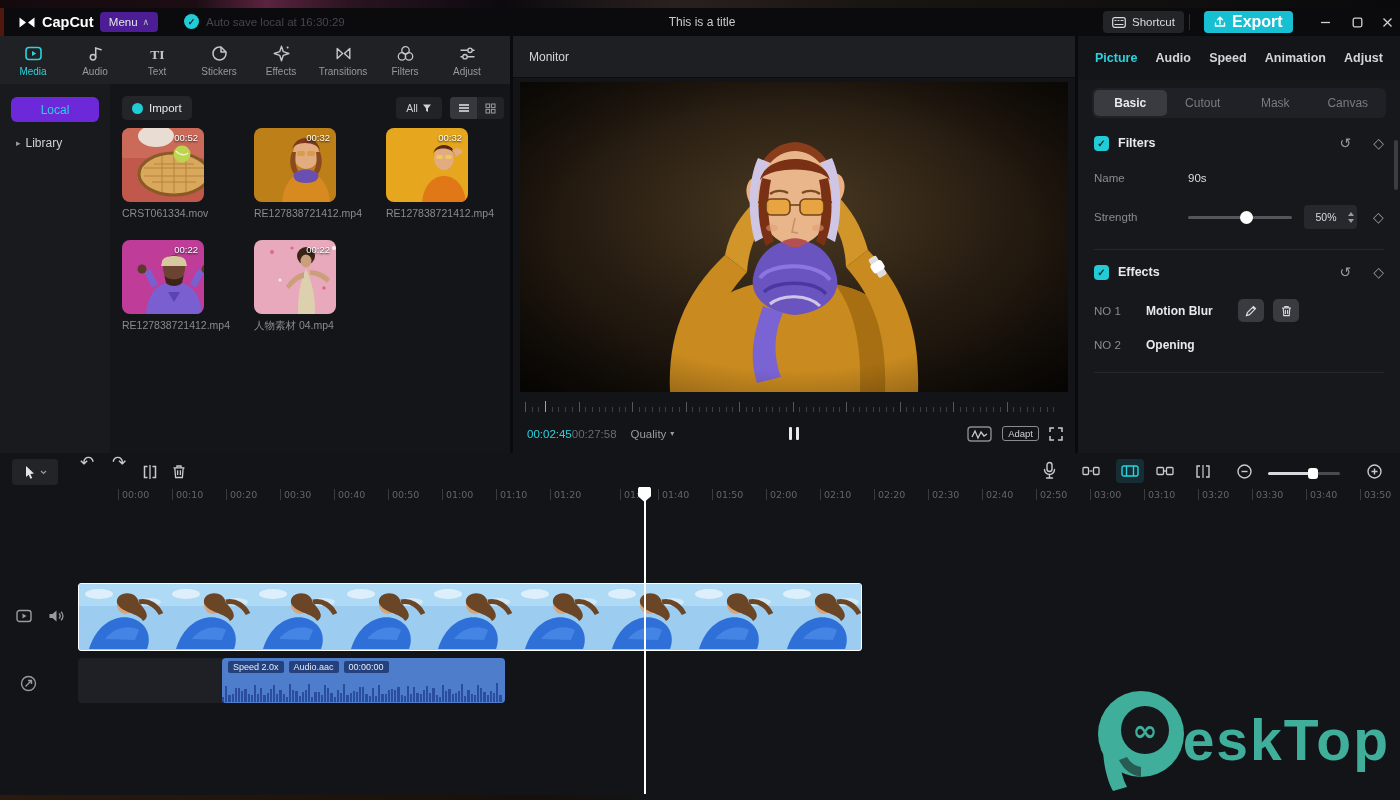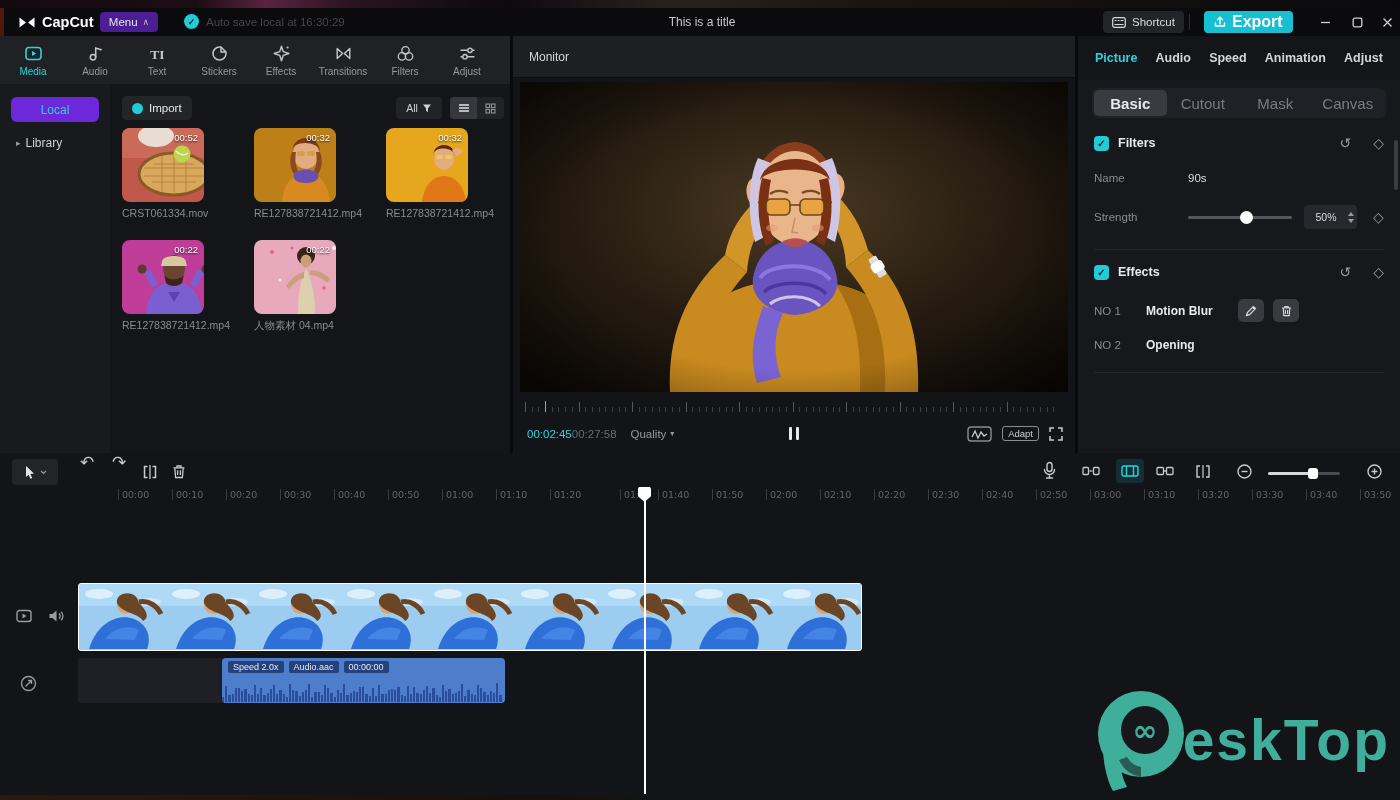--- a/index.html
+++ b/index.html
@@ -80,21 +80,21 @@
   .pausebar i{width:3px;height:13px;background:#e8e9ec;border-radius:1px;}
   .mon-right{position:absolute;right:12px;display:flex;align-items:center;gap:10px;}
   .adapt-box{border:1px solid #8a8b90;border-radius:3px;font-size:9.5px;color:#cfd0d4;padding:1px 5px;}
 
   
   .inspector{left:1078px;top:36px;width:322px;height:417px;background:#17181b;overflow:hidden;}
   .insp-tabs{display:flex;align-items:center;justify-content:space-between;height:44px;padding:0 17px;background:#141518;}
   .insp-tab{font-size:12.5px;color:#d4d5d8;font-weight:bold;cursor:pointer;}
   .insp-tab.active{color:#2ad3dd;}
   .subtabs{margin:8px 14px 0;height:30px;background:#202126;border-radius:6px;display:flex;padding:2px;}
-  .subtab{flex:1;display:flex;align-items:center;justify-content:center;font-size:15px;color:#7a7b80;border-radius:5px;cursor:pointer;}
+  .subtab{flex:1;display:flex;align-items:center;justify-content:center;font-size:12px;color:#7a7b80;border-radius:5px;cursor:pointer;}
   .subtab.active{background:#3a3b41;color:#e8e9ec;font-weight:bold;}
   .sec{padding:0 16px;}
   .sec-head{display:flex;align-items:center;margin-top:17px;}
   .chk{width:15px;height:15px;border-radius:4px;background:#21ccd6;color:#0a2a30;font-size:10px;font-weight:bold;
     display:flex;align-items:center;justify-content:center;margin-right:9px;}
   .chk.off{background:transparent;border:1.5px solid #55565c;color:transparent;}
   .sec-title{font-size:12.5px;font-weight:bold;color:#e8e9ec;flex:1;}
   .mini-ic{color:#9a9b9f;font-size:14px;margin-left:22px;}
   .kv{display:flex;align-items:center;margin-top:21px;font-size:11.5px;}
   .kv .k{width:94px;color:#8a8b90;}

